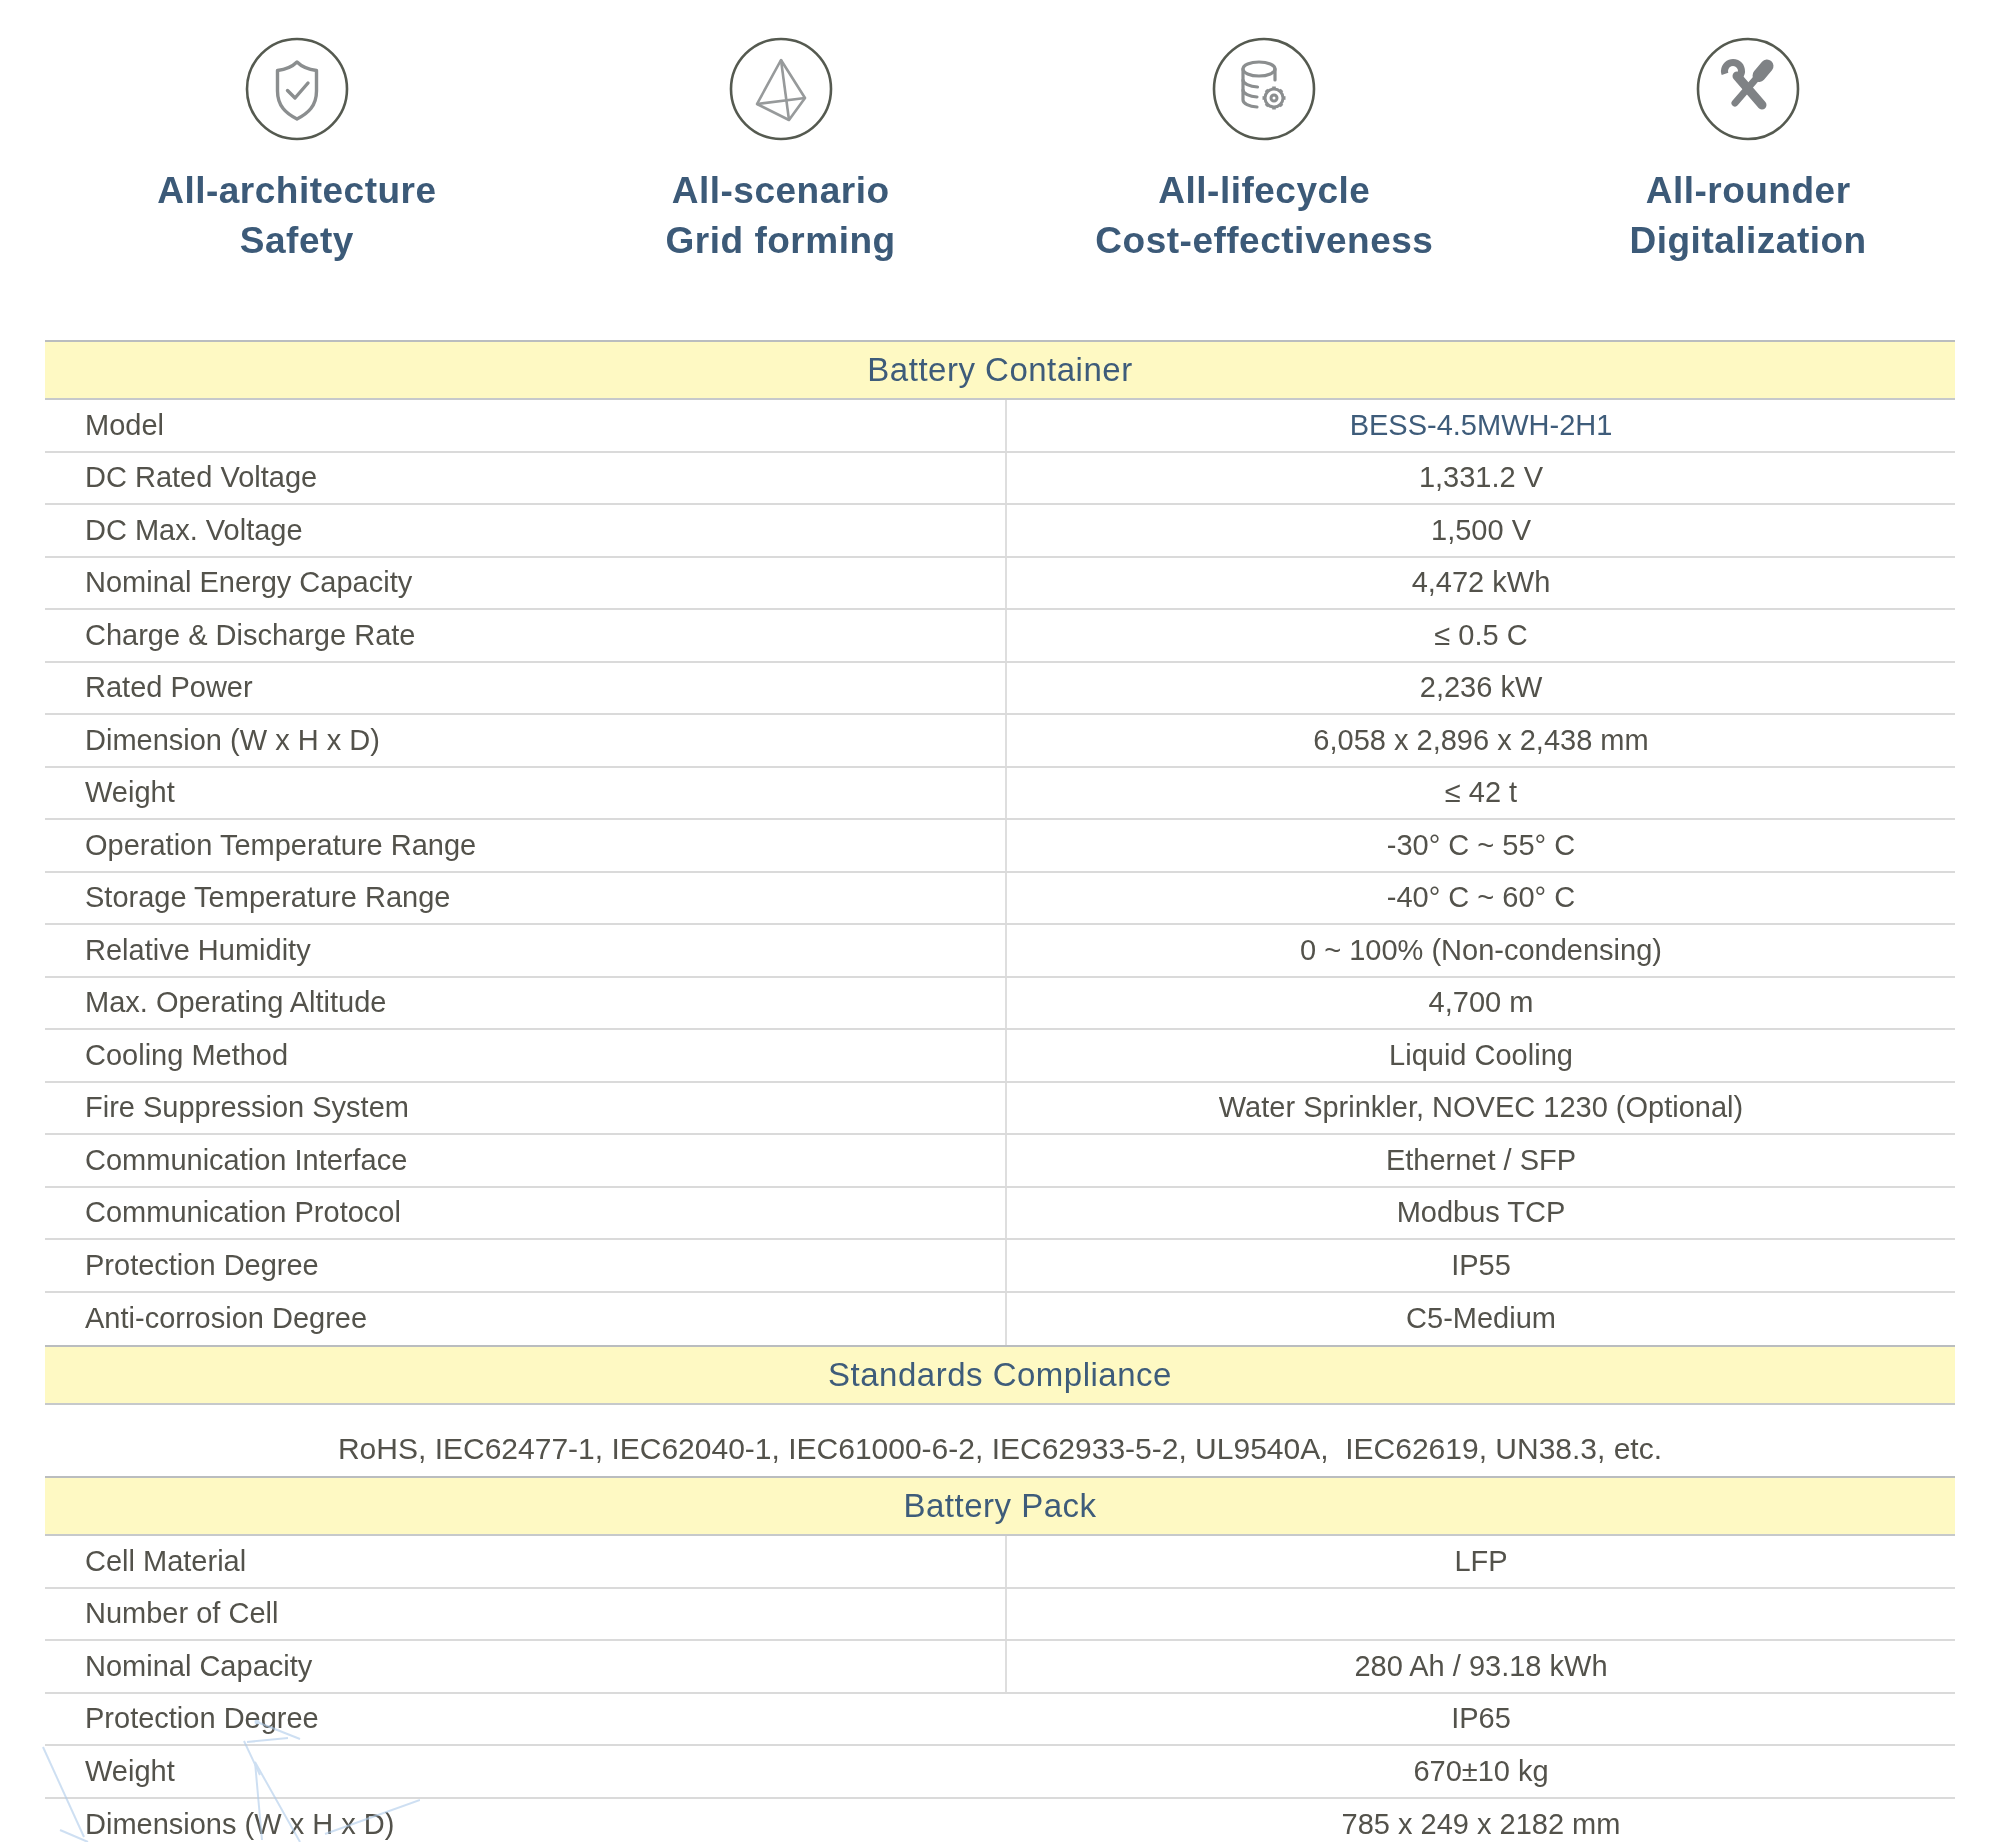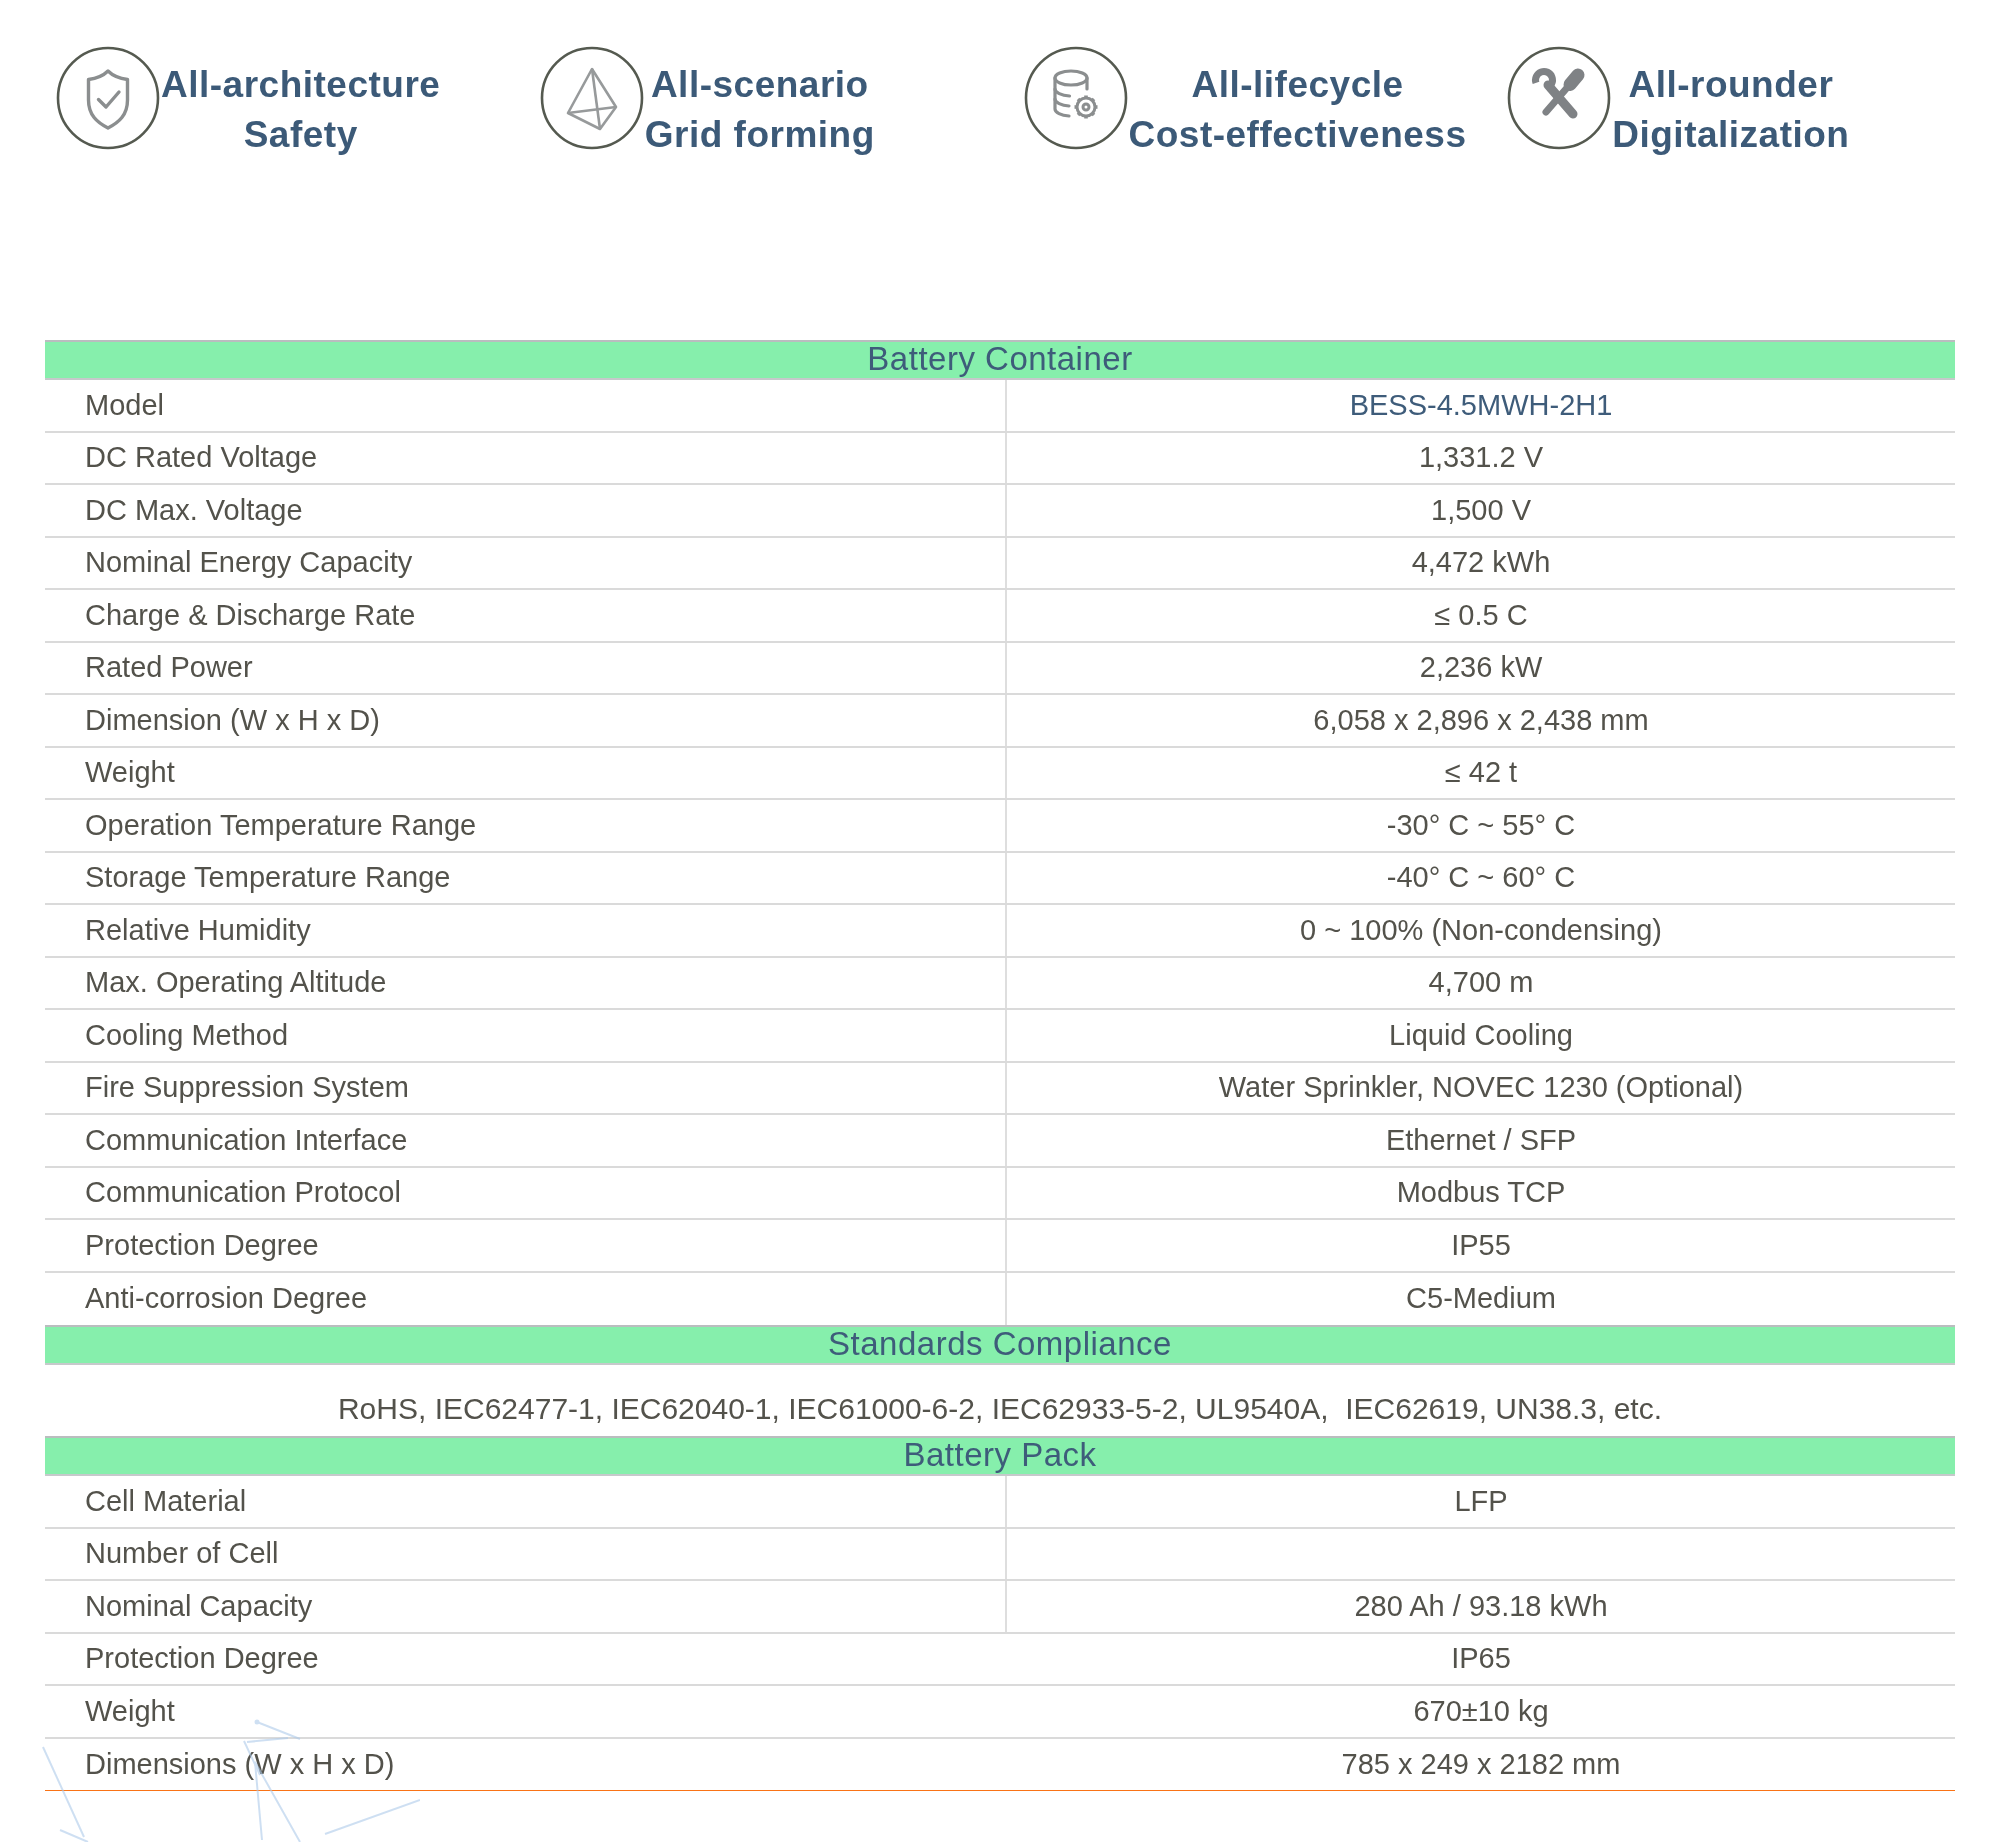--- a/index.html
+++ b/index.html
@@ -20,21 +20,21 @@
   .features {
     position: absolute;
     top: 36px;
     left: 55px;
     right: 10px;
     display: flex;
   }
   .feature {
     flex: 1 1 0;
     display: flex;
-    flex-direction: row;
+    flex-direction: column;
     align-items: center;
   }
   .icon-circle {
     width: 106px;
     height: 106px;
   }
   .feature-label {
     margin-top: 24px;
     text-align: center;
     font-size: 37px;
@@ -47,26 +47,26 @@
 
   
   .spec-table {
     position: absolute;
     left: 45px;
     top: 340px;
     width: 1910px;
   }
   .section-header {
     box-sizing: border-box;
-    height: 40px;
-    background: #86efac;
+    height: 60px;
+    background: #fef9c3;
     border-top: 2px solid #babdbf;
     border-bottom: 2px solid #c6c9cb;
     display: flex;
-    align-items: flex-end;
+    align-items: center;
     justify-content: center;
     font-size: 33px;
     color: #3e5c7a;
     letter-spacing: 0.5px;
   }
   .row {
     box-sizing: border-box;
     height: 52.5px;
     display: flex;
     align-items: stretch;

